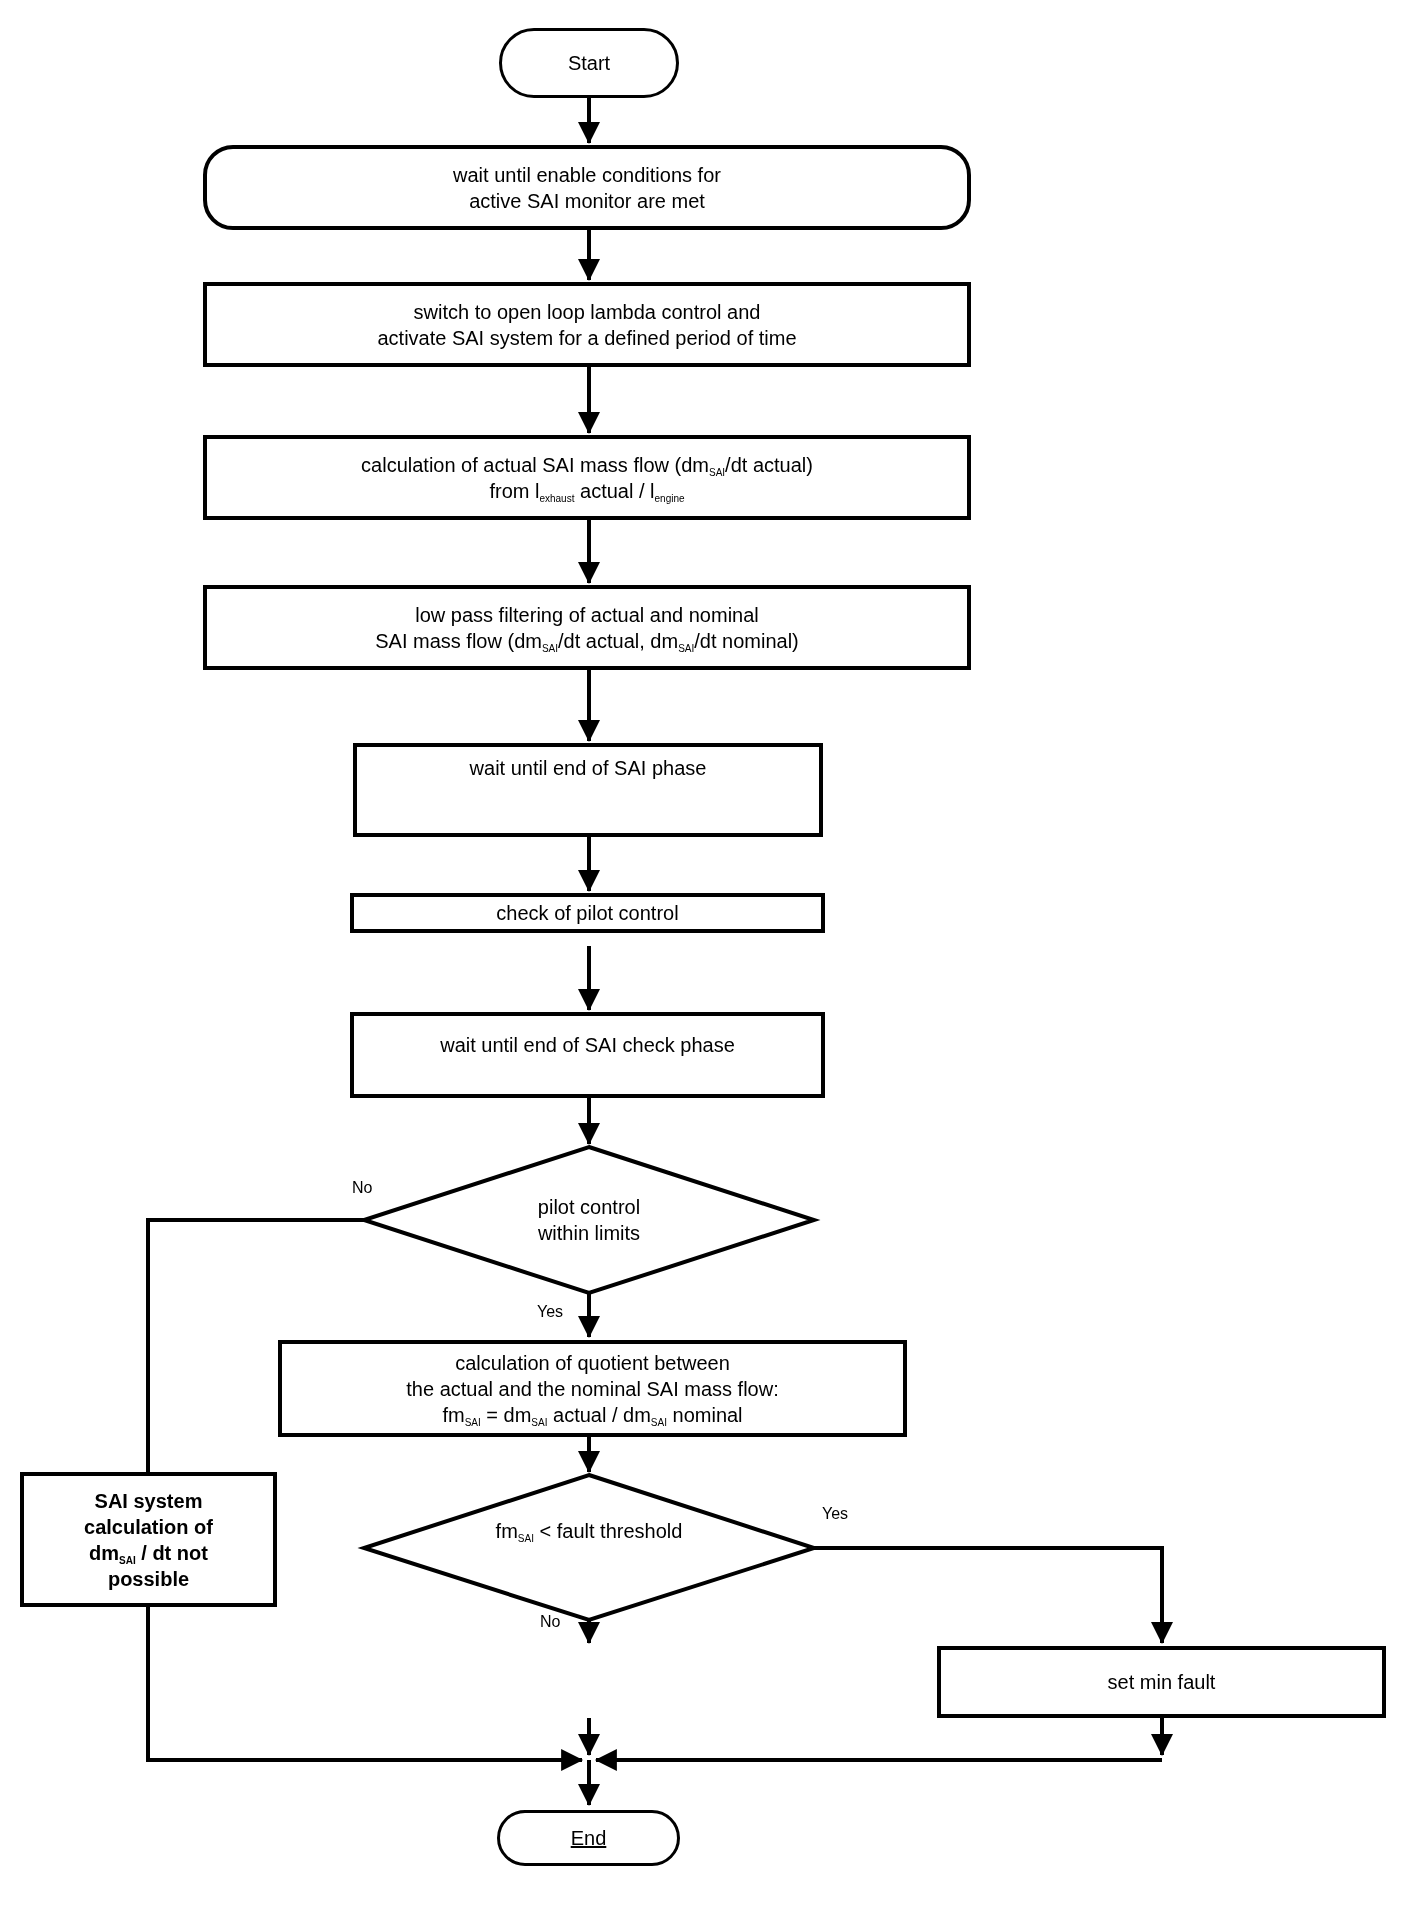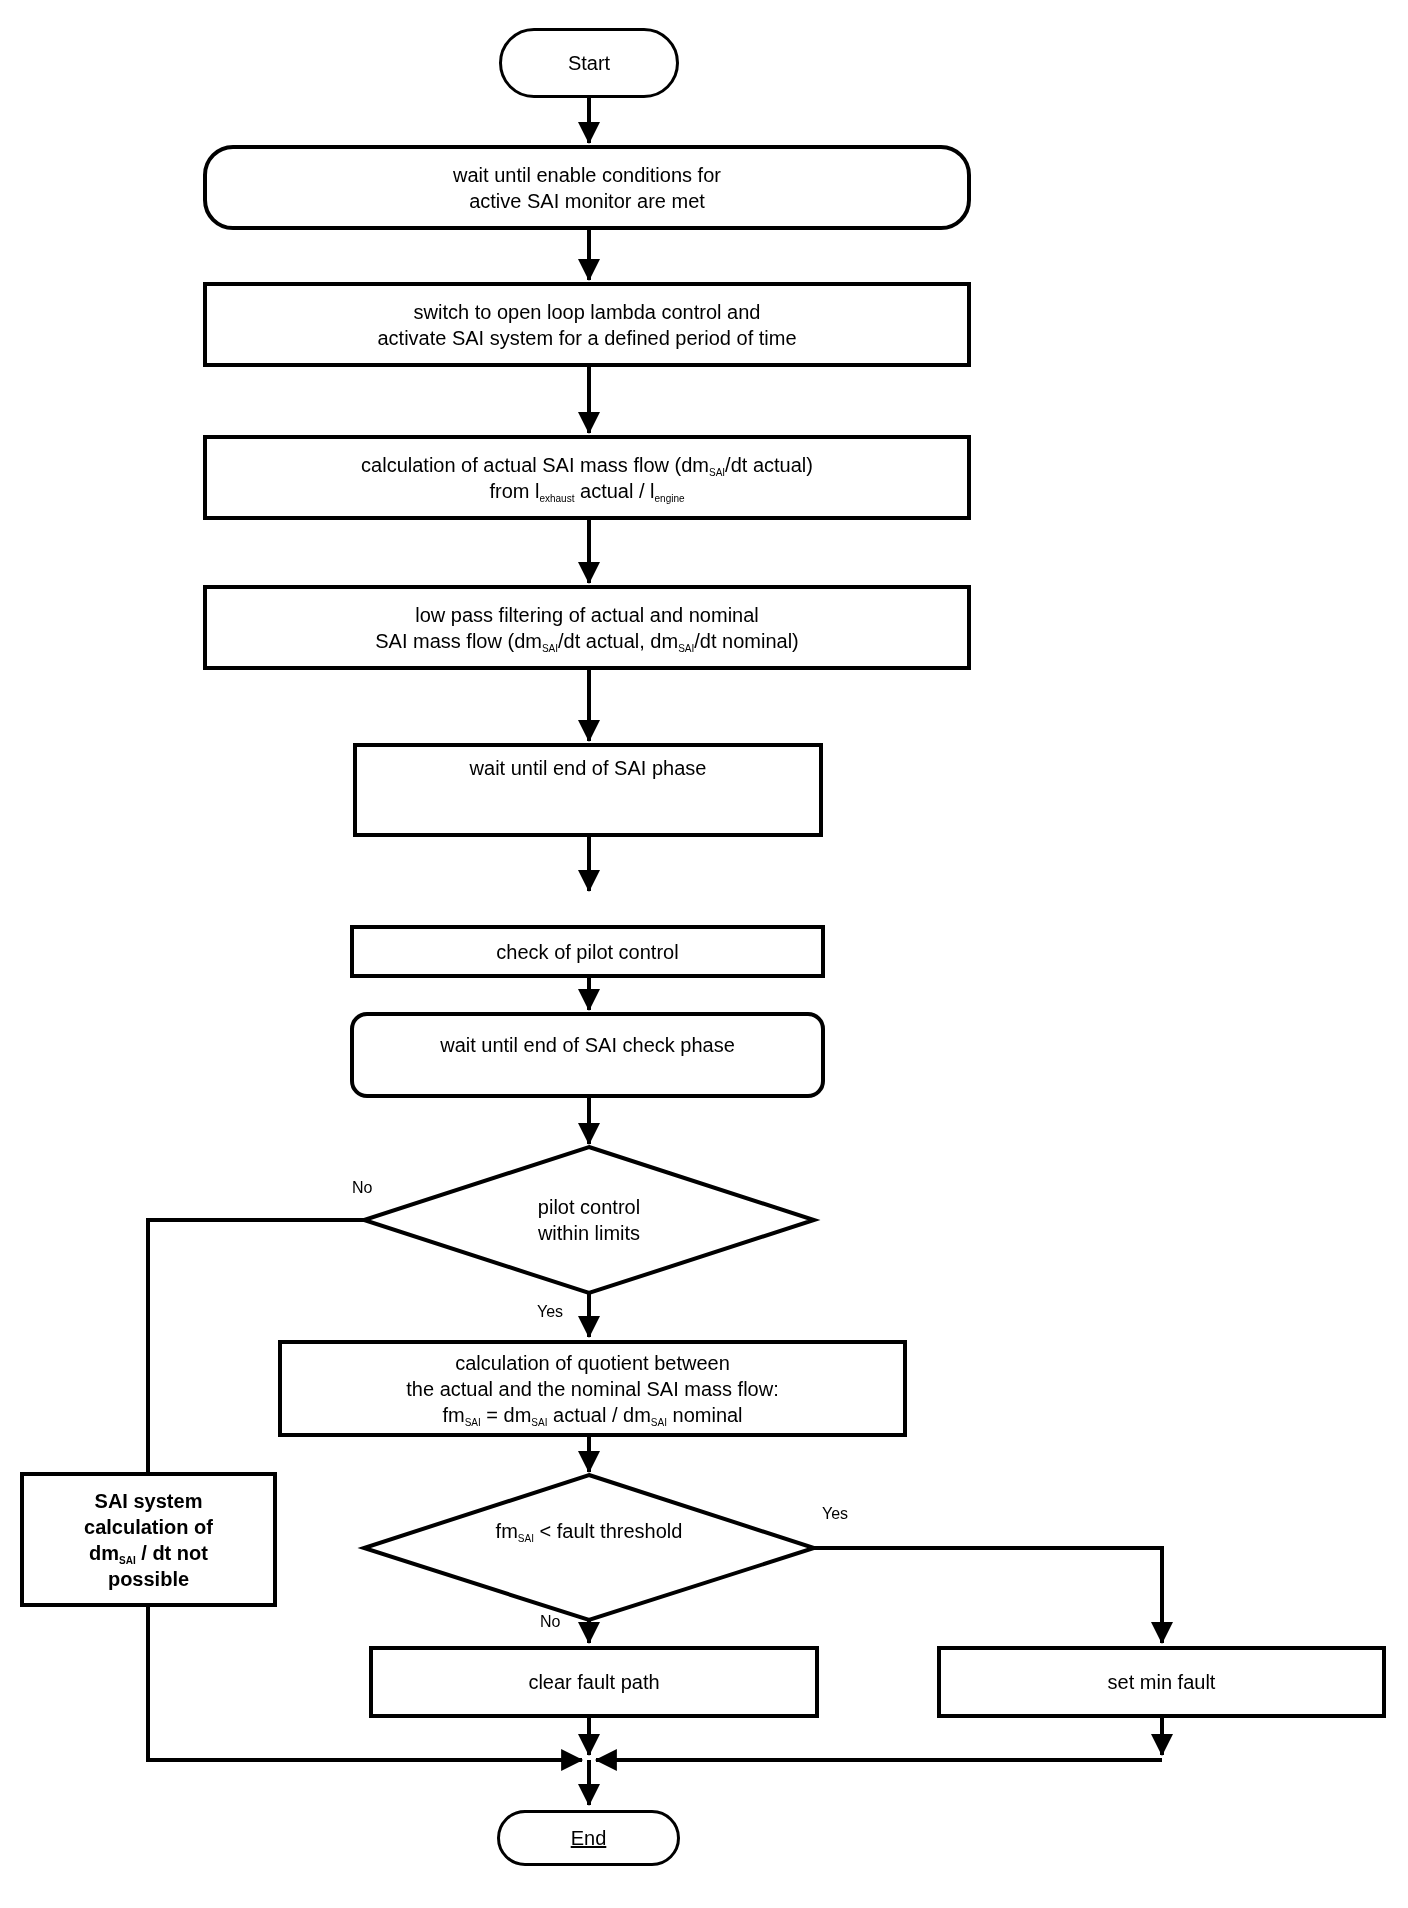--- a/index.html
+++ b/index.html
@@ -114,44 +114,41 @@
 
   <div class="node" style="left:203px; top:585px; width:768px; height:85px;">
     <div>low pass filtering of actual and nominal</div>
     <div>SAI mass flow (dm<sub>SAI</sub>/dt actual, dm<sub>SAI</sub>/dt nominal)</div>
   </div>
 
   <div class="node top-pad-12" style="left:353px; top:743px; width:470px; height:94px;">
     <div>wait until end of SAI phase</div>
   </div>
 
-  <div class="node" style="left:350px; top:893px; width:475px; height:53px;margin-top:32px;">
+  <div class="node" style="left:350px; top:893px; width:475px; height:40px;">
     <div>check of pilot control</div>
   </div>
 
-  <div class="node top-pad-16" style="left:350px; top:1012px; width:475px; height:86px;border-radius:17px;">
+  <div class="node top-pad-16" style="left:350px; top:1012px; width:475px; height:86px;">
     <div>wait until end of SAI check phase</div>
   </div>
 
   <div class="node" style="left:278px; top:1340px; width:629px; height:97px;">
     <div>calculation of quotient between</div>
     <div>the actual and the nominal SAI mass flow:</div>
     <div>fm<sub>SAI</sub> = dm<sub>SAI</sub> actual / dm<sub>SAI</sub> nominal</div>
   </div>
 
   <div class="node" style="left:20px; top:1472px; width:257px; height:135px;font-weight:bold;">
     <div>SAI system</div>
     <div>calculation of</div>
     <div>dm<sub>SAI</sub> / dt not</div>
     <div>possible</div>
   </div>
 
-  <div class="node" style="left:369px; top:1646px; width:450px; height:72px;">
-    <div>clear fault path</div>
-  </div>
 
   <div class="node" style="left:937px; top:1646px; width:449px; height:72px;">
     <div>set min fault</div>
   </div>
 
   <div class="dlabel" style="left:364px; top:1194px; width:450px;">
     <div>pilot control</div>
     <div>within limits</div>
   </div>
 

